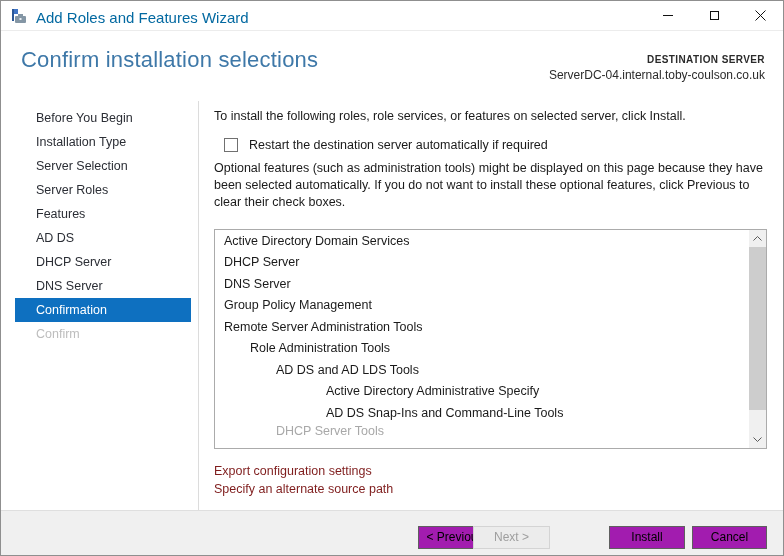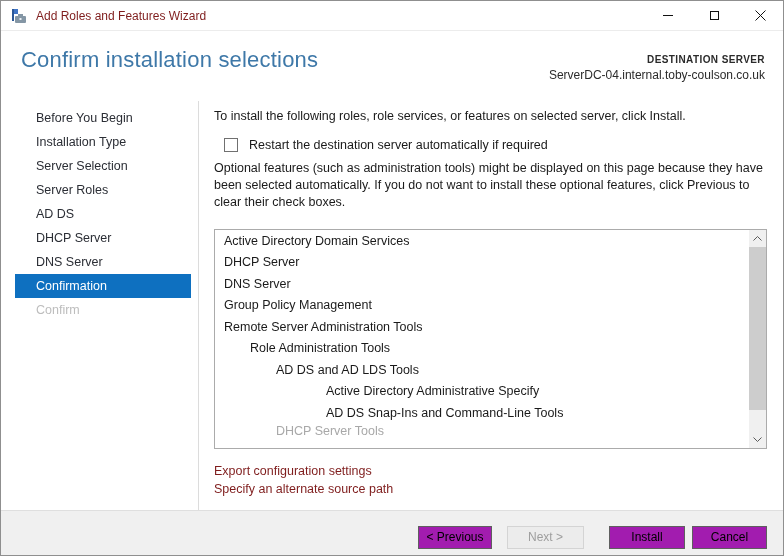--- a/index.html
+++ b/index.html
@@ -4,21 +4,21 @@
 <style>
   * { margin:0; padding:0; box-sizing:border-box; }
   html,body { width:784px; height:556px; }
   body { font-family:"Liberation Sans","DejaVu Sans",sans-serif; background:#fff; position:relative; overflow:hidden; }
 
   .window { position:absolute; inset:0; background:#fff; border:1px solid #8f8f8f; }
 
   
   .titlebar { position:absolute; top:0; left:0; right:0; height:30px; background:#fff; border-bottom:1px solid #ececec; }
   .title-icon { position:absolute; left:10px; top:7px; width:16px; height:16px; }
-  .window-title { position:absolute; left:35px; top:8px; font-size:12px; color:#7f1d1d; white-space:nowrap; }
+  .window-title { position:absolute; left:35px; top:8px; font-size:15px; color:#0369a1; white-space:nowrap; }
   .win-ctrl { position:absolute; top:0; width:46px; height:29px; display:flex; align-items:center; justify-content:center; cursor:default; }
   .win-ctrl.min { right:92px; } .win-ctrl.max { right:46px; } .win-ctrl.cls { right:0; }
   .glyph-min { width:10px; height:1px; background:#111; }
   .glyph-max { width:9px; height:9px; border:1px solid #111; background:transparent; }
 
   
   .page-title { position:absolute; left:20px; top:46px; font-size:22px; font-weight:300; color:#3e78a8; letter-spacing:.2px; }
   .dest { position:absolute; right:18px; top:53px; text-align:right; color:#2b2b2b; }
   .dest-label { font-size:10px; font-weight:700; letter-spacing:.4px; }
   .dest-server { font-size:12px; margin-top:3px; }
@@ -54,21 +54,21 @@
 
   
   .link { position:absolute; left:213px; font-size:12.5px; color:#7f1d1d; cursor:pointer; white-space:nowrap; }
   .link.export { top:463px; }
   .link.altsrc { top:481px; }
 
   
   .footer { position:absolute; left:0; right:0; top:509px; bottom:0; background:#f0f0f0; border-top:1px solid #dfdfdf; }
   .btn { position:absolute; top:15px; height:23px; background:#a21caf; border:1px solid #5f5f5f; font-family:inherit; font-size:12px; color:#000; text-align:center; line-height:21px; cursor:default; }
   .btn:nth-of-type(1) { left:417px; width:74px; }
-  .btn:nth-of-type(2) { left:506px; width:77px; }
+  .btn:nth-of-type(2) { left:472px; width:77px; }
   .btn:nth-of-type(3) { left:608px; width:76px; }
   .btn:nth-of-type(4) { left:691px; width:75px; }
   .btn[data-enabled="false"] { background:#ececec; border-color:#d4d4d4; color:#9e9e9e; }
 </style>
 </head>
 <body>
 
 <div class="window">
 
   <div class="titlebar">
@@ -109,20 +109,23 @@
       <div class="side-item" data-state="normal">
         <span>Installation Type</span>
       </div>
       <div class="side-item" data-state="normal">
         <span>Server Selection</span>
       </div>
       <div class="side-item" data-state="normal">
         <span>Server Roles</span>
       </div>
       <div class="side-item" data-state="normal">
+        <span>Features</span>
+      </div>
+      <div class="side-item" data-state="normal">
         <span>AD DS</span>
       </div>
       <div class="side-item" data-state="normal">
         <span>DHCP Server</span>
       </div>
       <div class="side-item" data-state="normal">
         <span>DNS Server</span>
       </div>
       <div class="side-item" data-state="selected">
         <span>Confirmation</span>

